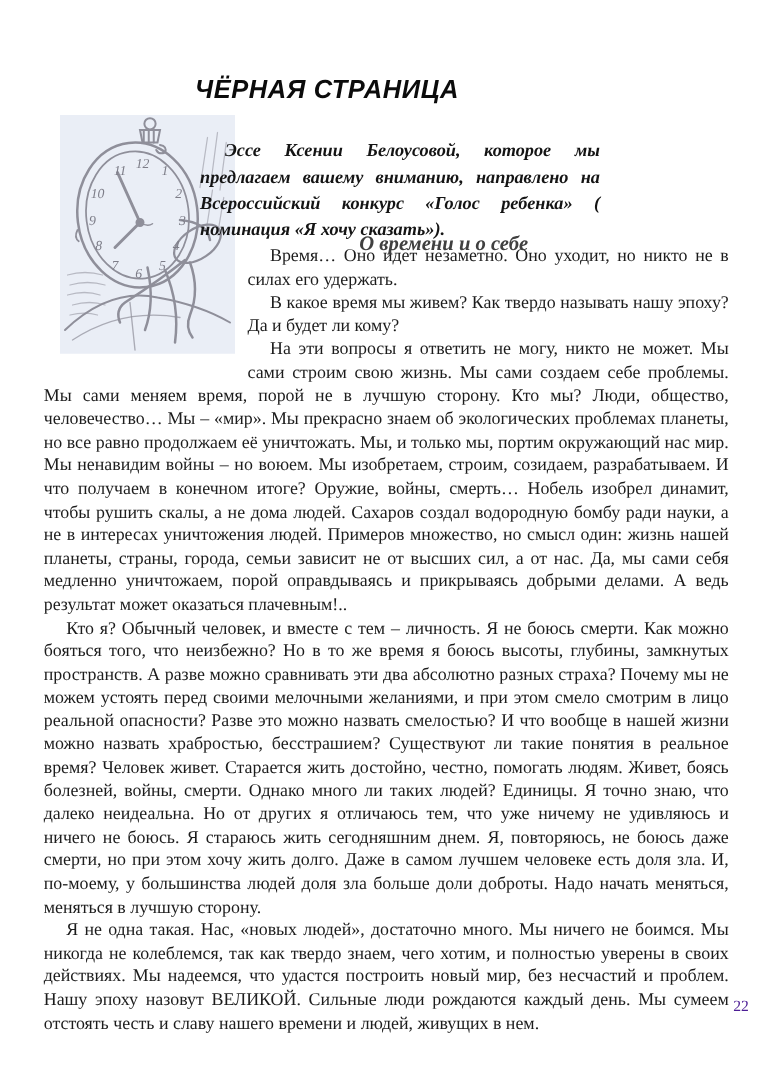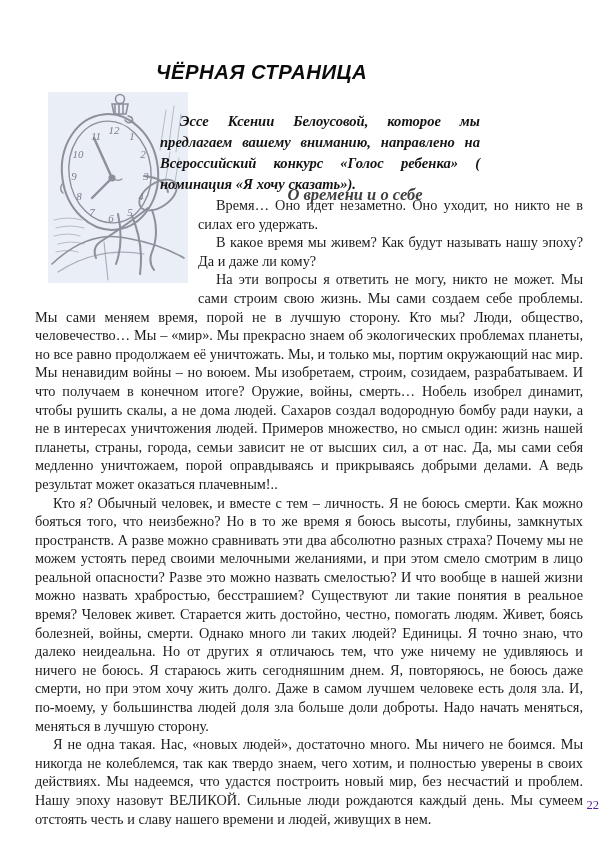--- a/index.html
+++ b/index.html
@@ -154,21 +154,21 @@
     </svg>
   </div>
 
   <p class="intro">Эссе Ксении Белоусовой, которое мы предлагаем вашему вниманию, направлено на Всероссийский конкурс «Голос ребенка» ( номинация «Я хочу сказать»).</p>
 
   <h2 class="section-heading">О времени и о себе</h2>
 
   <div class="body">
     <div class="wrap-spacer"></div>
     <p>Время… Оно идет незаметно. Оно уходит, но никто не в силах его удержать.</p>
-    <p>В какое время мы живем? Как будут называть нашу эпоху? Да и даже ли кому?</p>
+    <p>В какое время мы живем? Как твердо называть нашу эпоху? Да и будет ли кому?</p>
     <p>На эти вопросы я ответить не могу, никто не может. Мы сами строим свою жизнь. Мы сами создаем себе проблемы. Мы сами меняем время, порой не в лучшую сторону. Кто мы? Люди, общество, человечество… Мы – «мир». Мы прекрасно знаем об экологических проблемах планеты, но все равно продолжаем её уничтожать. Мы, и только мы, портим окружающий нас мир. Мы ненавидим войны – но воюем. Мы изобретаем, строим, созидаем, разрабатываем. И что получаем в конечном итоге? Оружие, войны, смерть… Нобель изобрел динамит, чтобы рушить скалы, а не дома людей. Сахаров создал водородную бомбу ради науки, а не в интересах уничтожения людей. Примеров множество, но смысл один: жизнь нашей планеты, страны, города, семьи зависит не от высших сил, а от нас. Да, мы сами себя медленно уничтожаем, порой оправдываясь и прикрываясь добрыми делами. А ведь результат может оказаться плачевным!..</p>
     <p>Кто я? Обычный человек, и вместе с тем – личность. Я не боюсь смерти. Как можно бояться того, что неизбежно? Но в то же время я боюсь высоты, глубины, замкнутых пространств. А разве можно сравнивать эти два абсолютно разных страха? Почему мы не можем устоять перед своими мелочными желаниями, и при этом смело смотрим в лицо реальной опасности? Разве это можно назвать смелостью? И что вообще в нашей жизни можно назвать храбростью, бесстрашием? Существуют ли такие понятия в реальное время? Человек живет. Старается жить достойно, честно, помогать людям. Живет, боясь болезней, войны, смерти. Однако много ли таких людей? Единицы. Я точно знаю, что далеко неидеальна. Но от других я отличаюсь тем, что уже ничему не удивляюсь и ничего не боюсь. Я стараюсь жить сегодняшним днем. Я, повторяюсь, не боюсь даже смерти, но при этом хочу жить долго. Даже в самом лучшем человеке есть доля зла. И, по-моему, у большинства людей доля зла больше доли доброты. Надо начать меняться, меняться в лучшую сторону.</p>
     <p>Я не одна такая. Нас, «новых людей», достаточно много. Мы ничего не боимся. Мы никогда не колеблемся, так как твердо знаем, чего хотим, и полностью уверены в своих действиях. Мы надеемся, что удастся построить новый мир, без несчастий и проблем. Нашу эпоху назовут ВЕЛИКОЙ. Сильные люди рождаются каждый день. Мы сумеем отстоять честь и славу нашего времени и людей, живущих в нем.</p>
 
   </div>
 
   <div class="page-number">22</div>
 
 </div>
 

